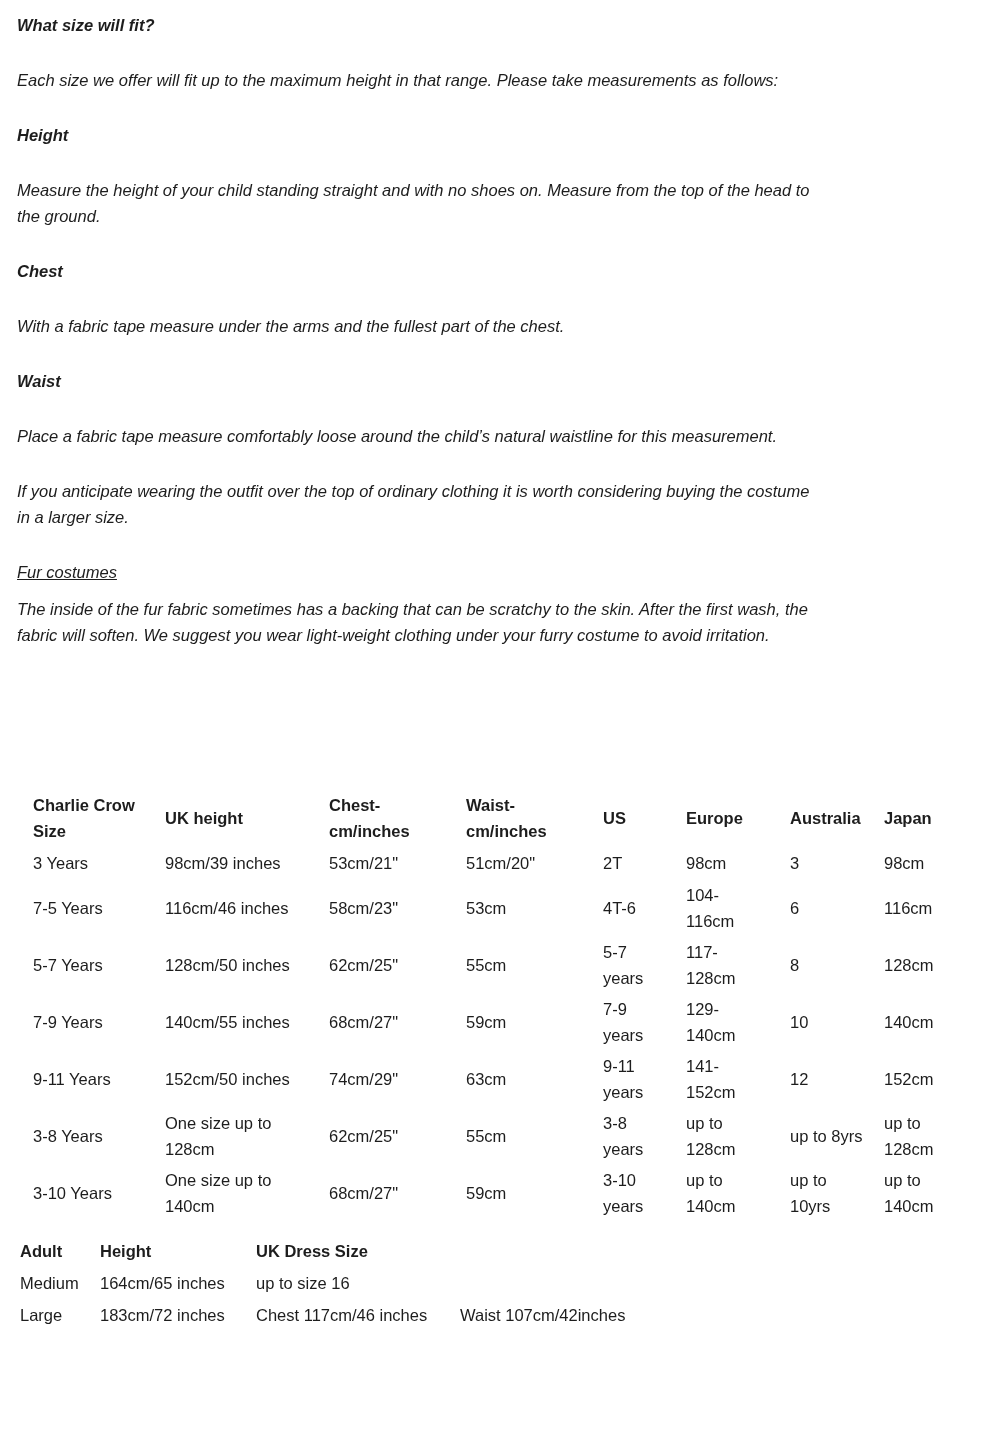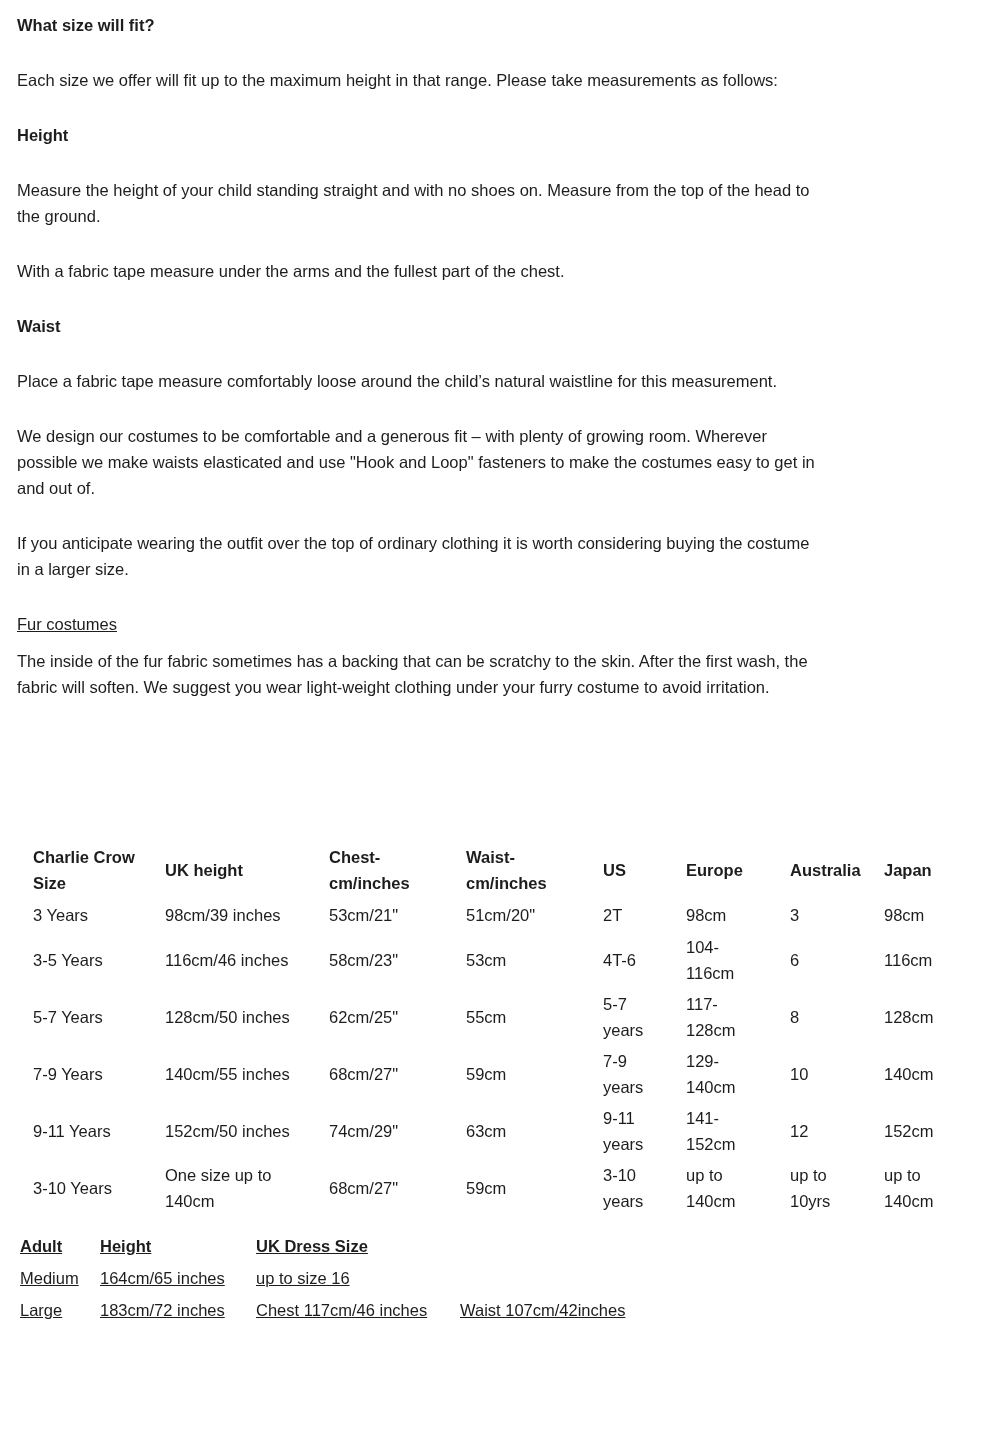--- a/index.html
+++ b/index.html
@@ -13,60 +13,59 @@
     position: relative;
     overflow: hidden;
     box-sizing: border-box;
     padding: 12px 20px 0 17px;
   }
   .para {
     margin: 0 0 29px 0;
     line-height: 26px;
     white-space: pre-line;
     max-width: 963px;
+    font-style: italic;
   }
   .para.bold { font-weight: bold; }
   .para.underline { text-decoration: underline; margin-bottom: 11px; }
   .para:last-child { margin-bottom: 0; }
   .spacer { height: 142px; }
   table { border-collapse: collapse; table-layout: fixed; }
   th, td {
     padding: 0;
     text-align: left;
     vertical-align: middle;
     font-weight: normal;
     white-space: pre-line;
     line-height: 26px;
     overflow: hidden;
   }
   thead th { font-weight: bold; }
   .size-table { width: 940px; margin-left: 16px; }
   .size-table thead tr { height: 56px; }
   .size-table tr.row-single { height: 33px; }
   .size-table tr.row-tall { height: 57px; }
-  .adult-table { width: 705px; margin: 14px 0 0 3px; text-decoration: underline; }
+  .adult-table { width: 705px; margin: 14px 0 0 3px; }
   .adult-table tr { height: 32px; }
 </style>
 </head>
 <body>
 
 <div class="page">
 
   <div id="body-text">
       <p class="para bold">What size will fit?</p>
       <p class="para normal">Each size we offer will fit up to the maximum height in that range. Please take measurements as follows:</p>
       <p class="para bold">Height</p>
       <p class="para normal">Measure the height of your child standing straight and with no shoes on. Measure from the top of the head to
 the ground.</p>
+      <p class="para bold">Chest</p>
       <p class="para normal">With a fabric tape measure under the arms and the fullest part of the chest.</p>
       <p class="para bold">Waist</p>
       <p class="para normal">Place a fabric tape measure comfortably loose around the child’s natural waistline for this measurement.</p>
-      <p class="para normal">We design our costumes to be comfortable and a generous fit – with plenty of growing room. Wherever
-possible we make waists elasticated and use "Hook and Loop" fasteners to make the costumes easy to get in
-and out of.</p>
       <p class="para normal">If you anticipate wearing the outfit over the top of ordinary clothing it is worth considering buying the costume
 in a larger size.</p>
       <p class="para underline">Fur costumes</p>
       <p class="para normal">The inside of the fur fabric sometimes has a backing that can be scratchy to the skin. After the first wash, the
 fabric will soften. We suggest you wear light-weight clothing under your furry costume to avoid irritation.</p>
     </div>
 
   <div class="spacer"></div>
 
   <table class="size-table">
@@ -100,21 +99,21 @@
           <td>3 Years</td>
           <td>98cm/39 inches</td>
           <td>53cm/21"</td>
           <td>51cm/20"</td>
           <td>2T</td>
           <td>98cm</td>
           <td>3</td>
           <td>98cm</td>
         </tr>
         <tr class="row-tall">
-          <td>3-5 Years</td>
+          <td>7-5 Years</td>
           <td>116cm/46 inches</td>
           <td>58cm/23"</td>
           <td>53cm</td>
           <td>4T-6</td>
           <td>104-
 116cm</td>
           <td>6</td>
           <td>116cm</td>
         </tr>
         <tr class="row-tall">
@@ -145,20 +144,34 @@
           <td>9-11 Years</td>
           <td>152cm/50 inches</td>
           <td>74cm/29"</td>
           <td>63cm</td>
           <td>9-11
 years</td>
           <td>141-
 152cm</td>
           <td>12</td>
           <td>152cm</td>
+        </tr>
+        <tr class="row-tall">
+          <td>3-8 Years</td>
+          <td>One size up to
+128cm</td>
+          <td>62cm/25"</td>
+          <td>55cm</td>
+          <td>3-8
+years</td>
+          <td>up to
+128cm</td>
+          <td>up to 8yrs</td>
+          <td>up to
+128cm</td>
         </tr>
         <tr class="row-tall">
           <td>3-10 Years</td>
           <td>One size up to
 140cm</td>
           <td>68cm/27"</td>
           <td>59cm</td>
           <td>3-10
 years</td>
           <td>up to

